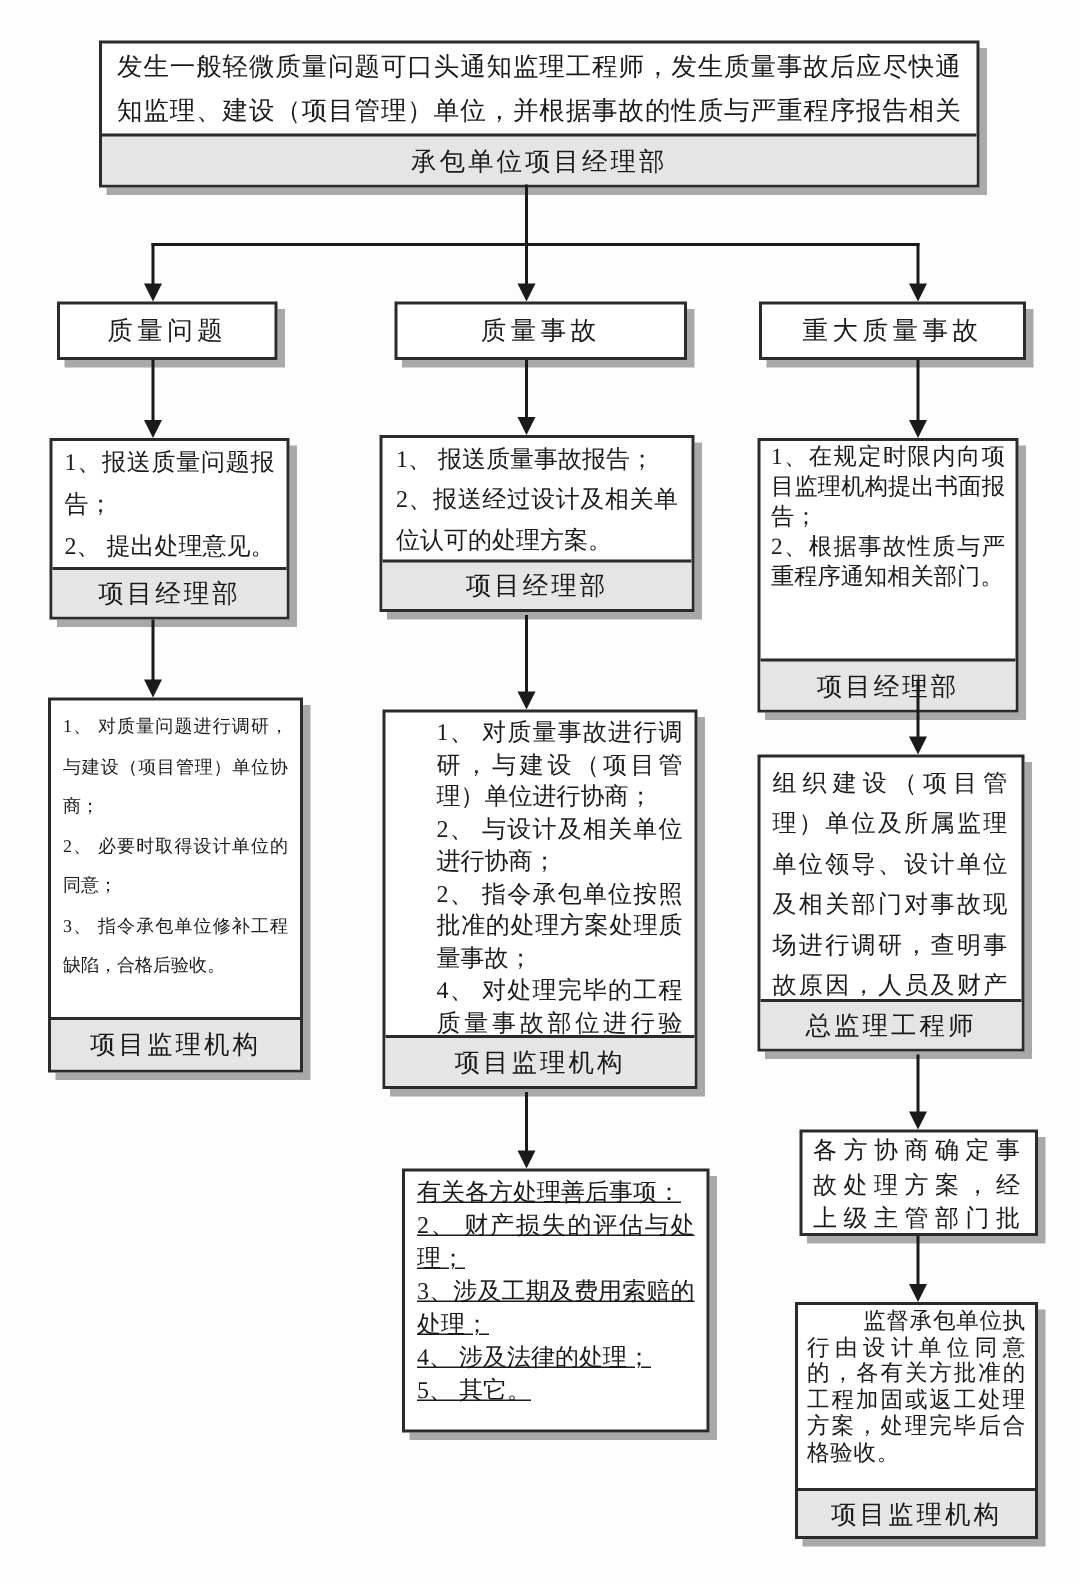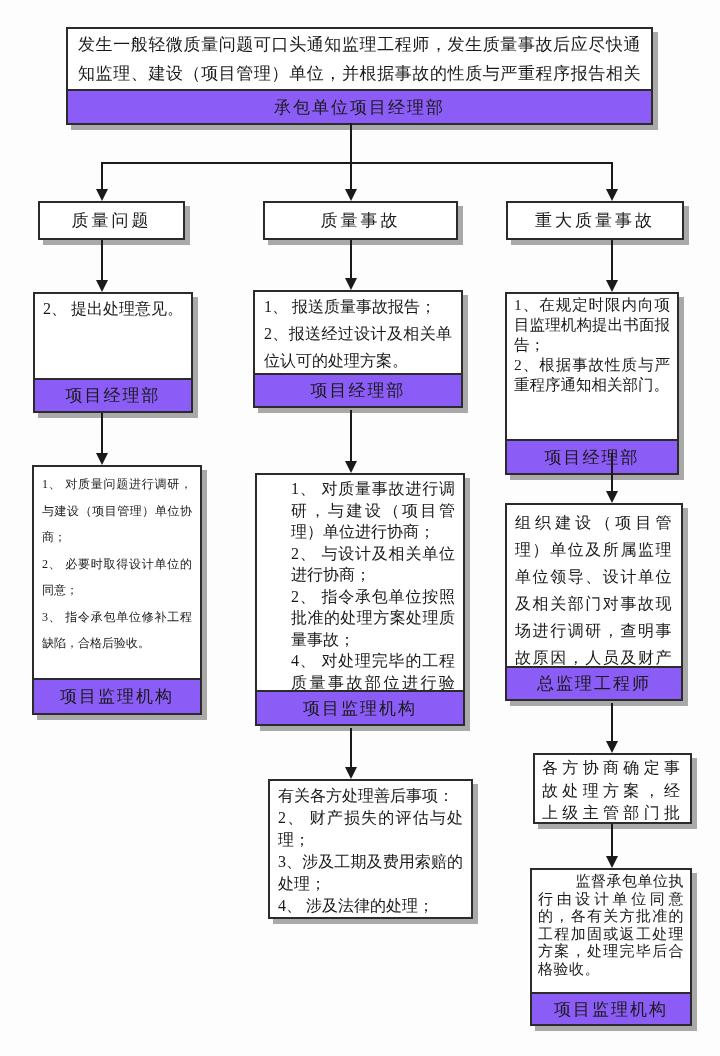--- a/index.html
+++ b/index.html
@@ -10,21 +10,21 @@
   }
   .node{
     position:absolute;background:#ffffff;border:2px solid #2b2b2b;
     box-shadow:5px 5px 0 #a9a9a9;box-sizing:border-box;
   }
   .body{
     text-align:justify;box-sizing:border-box;overflow:hidden;
   }
   .item{text-align:justify;}
   .footer{
-    background:#8b5cf6;border-top:2px solid #2b2b2b;
+    background:#e5e5e5;border-top:2px solid #2b2b2b;
     display:flex;align-items:center;justify-content:center;
     font-size:17px;letter-spacing:2px;box-sizing:border-box;
   }
   .header-node{
     display:flex;align-items:center;justify-content:center;
     font-size:17px;letter-spacing:3px;
   }
   .top-body{font-size:17px;line-height:29px;padding:1px 10px;letter-spacing:0.5px;}
   .b-c1s1{font-size:16px;line-height:28px;padding:1px 8px;}
   .b-c2s1{font-size:16px;line-height:27px;padding:1px 9px;}
@@ -66,20 +66,21 @@
 
 <div class="vline" style="left:101px;top:240px;height:41px;"></div>
 <div class="arrow-down" style="left:96px;top:280px;"></div>
 <div class="vline" style="left:350px;top:240px;height:39px;"></div>
 <div class="arrow-down" style="left:345px;top:278px;"></div>
 <div class="vline" style="left:611px;top:240px;height:41px;"></div>
 <div class="arrow-down" style="left:606px;top:280px;"></div>
 
 <div class="node" style="left:33px;top:292px;width:160px;">
   <div class="body b-c1s1" style="height:84px;">
+      <div class="item">1、报送质量问题报告；</div>
       <div class="item">2、 提出处理意见。</div>
     </div>
   <div class="footer" style="height:33px;">项目经理部</div>
 </div>
 
 <div class="vline" style="left:101px;top:413px;height:41px;"></div>
 <div class="arrow-down" style="left:96px;top:453px;"></div>
 
 <div class="node" style="left:32px;top:465px;width:170px;">
   <div class="body b-c1s2" style="height:211px;">
@@ -108,21 +109,21 @@
       <div class="item">2、 指令承包单位按照批准的处理方案处理质量事故；</div>
       <div class="item">4、 对处理完毕的工程质量事故部位进行验收。</div>
     </div>
   <div class="footer" style="height:34px;">项目监理机构</div>
 </div>
 
 <div class="vline" style="left:350px;top:728px;height:40px;"></div>
 <div class="arrow-down" style="left:345px;top:767px;"></div>
 
 <div class="node" style="left:268px;top:779px;width:205px;">
-  <div class="body b-c2s3" style="height:136px;">
+  <div class="body b-c2s3" style="height:172px;text-decoration:underline;">
       <div class="item">有关各方处理善后事项：</div>
       <div class="item">2、 财产损失的评估与处理；</div>
       <div class="item">3、涉及工期及费用索赔的处理；</div>
       <div class="item">4、 涉及法律的处理；</div>
       <div class="item">5、 其它。</div>
     </div>
 </div>
 
 <div class="node" style="left:505px;top:292px;width:174px;">
   <div class="body b-c3s1" style="height:145px;">

